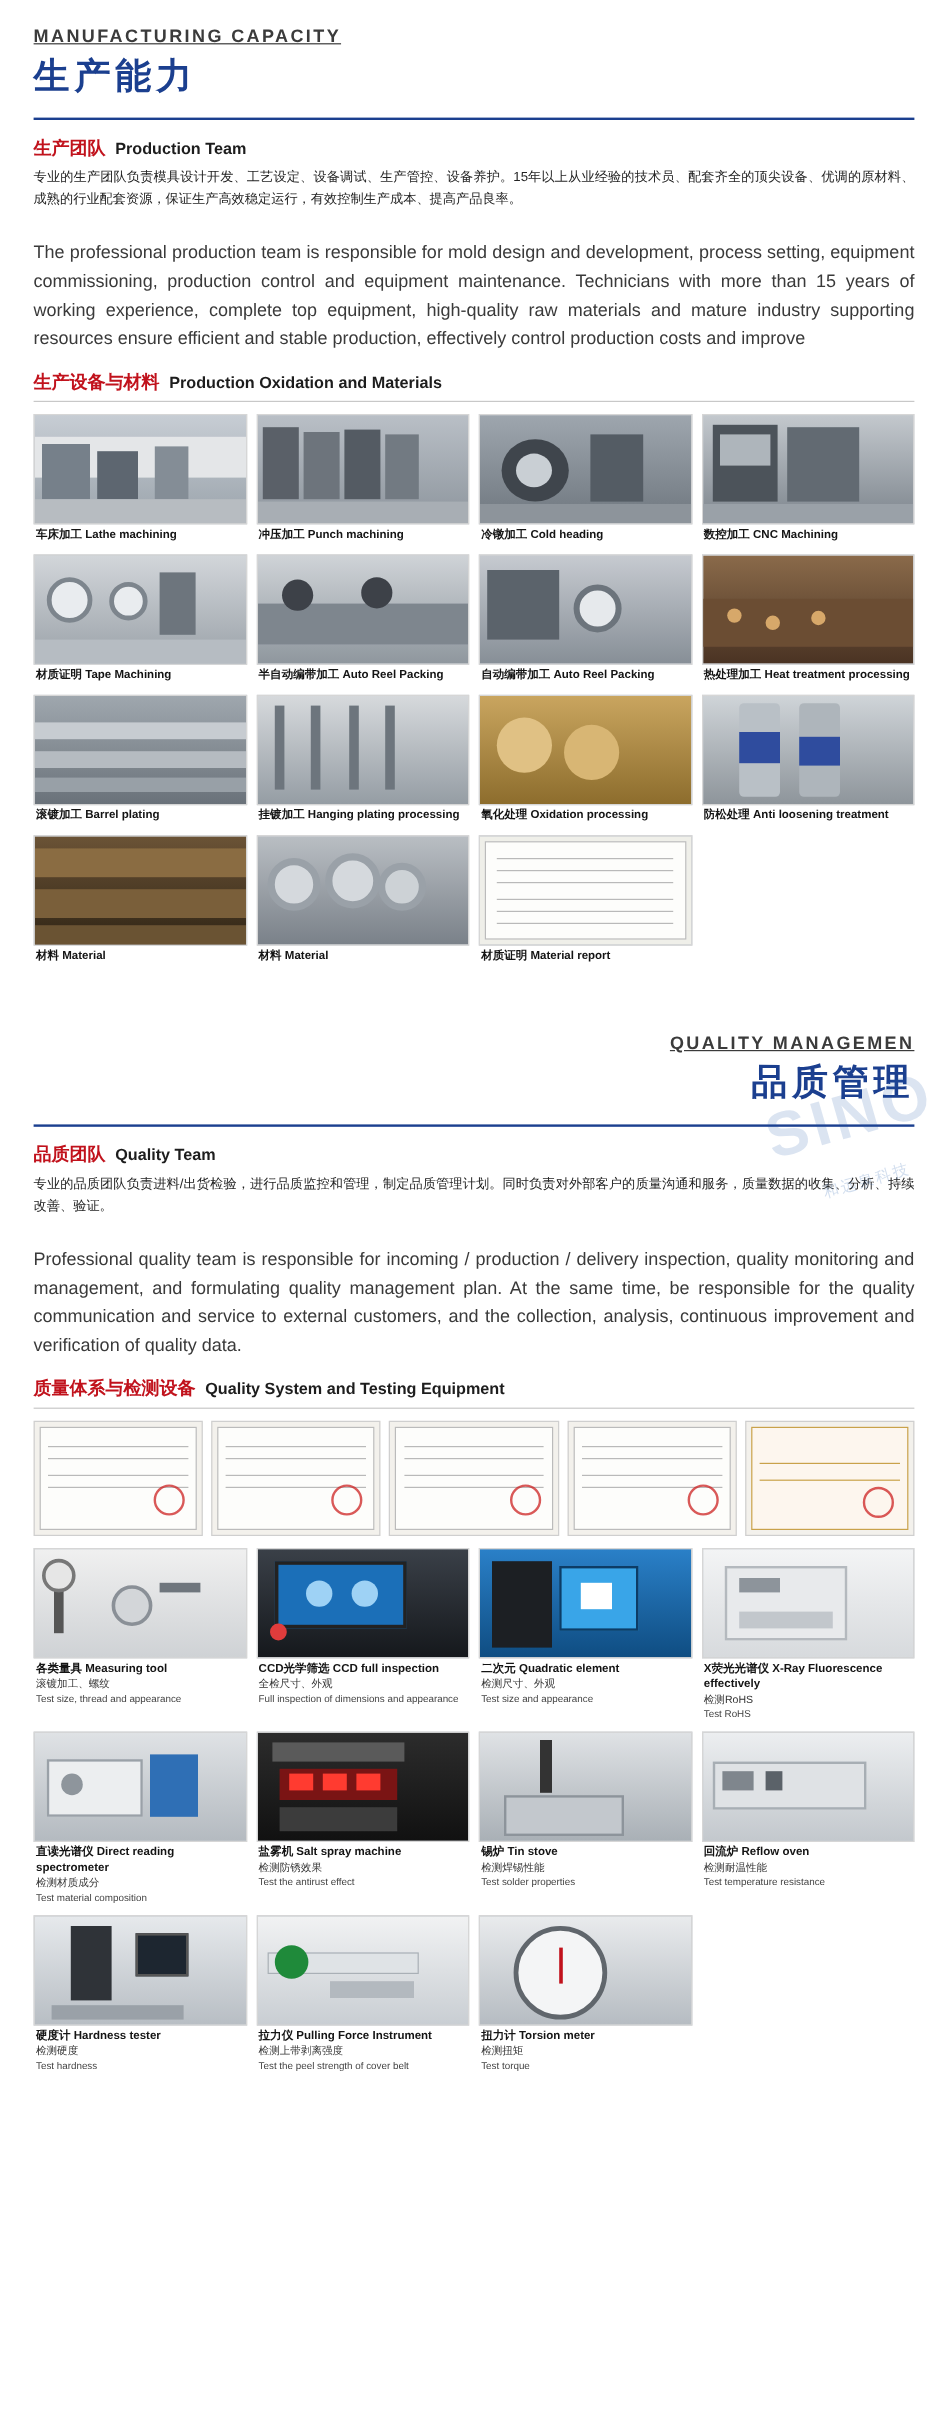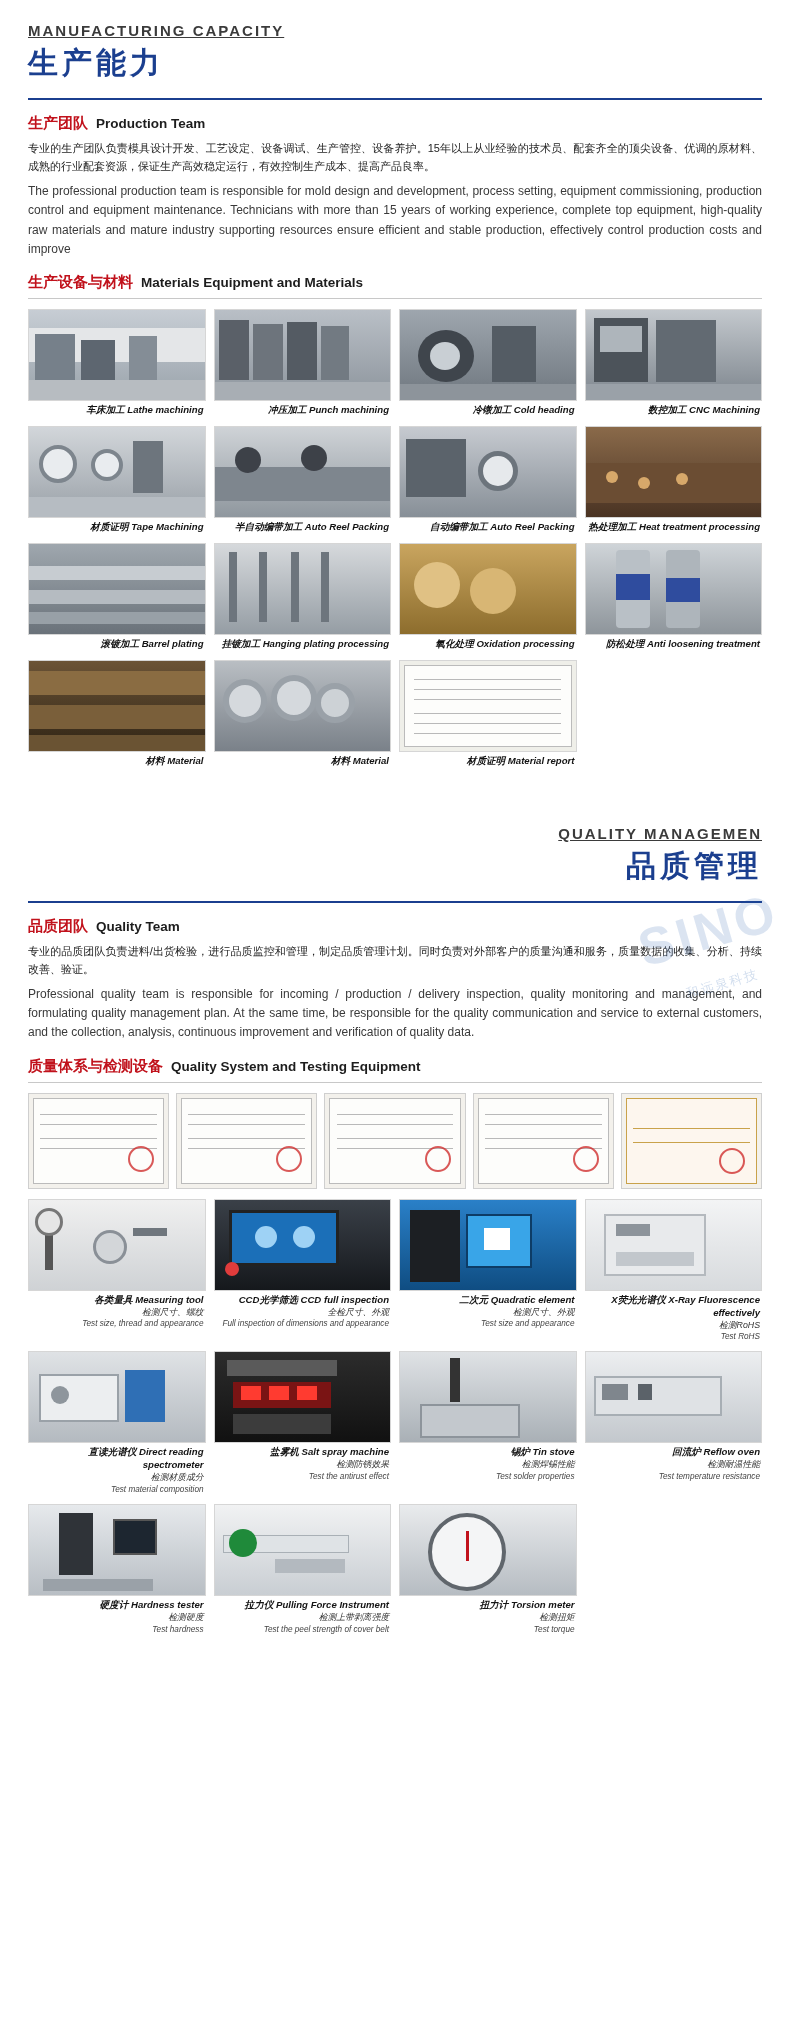--- a/index.html
+++ b/index.html
@@ -56,47 +56,46 @@
     margin: 6px 0 0 0;
   }
   .para-cn {
     font-size: 11px;
     line-height: 1.65;
     color: #232323;
     text-align: justify;
     margin-top: 6px;
   }
   .para-en {
-    font-size: 12px;
+    font-size: 15px;
     line-height: 1.6;
     color: #3a3a3a;
     text-align: justify;
-    margin-top: 7px;
+    margin-top: 24px;
   }
 
   
   .grid {
     display: grid;
     grid-template-columns: repeat(4, 1fr);
     gap: 8px;
     padding: 10px 28px 0 28px;
   }
   .cell { width: 100%; }
   .photo {
     width: 100%;
     height: 92px;
     border: 1px solid #d6d6d6;
     position: relative;
     overflow: hidden;
     background: #c9cdd2;
   }
   .cap {
-    text-align: right;
+    text-align: left;
     padding: 3px 2px 1px 2px;
-    font-style: italic;
   }
   .cap .c1 {
     font-size: 9.6px;
     font-weight: bold;
     color: #141414;
     line-height: 1.35;
   }
   .cap .c2 {
     font-size: 8.8px;
     color: #333;
@@ -185,21 +184,21 @@
       <span>生产团队</span>
       <span class="en">Production Team</span>
     </div>
     <div class="para-cn">专业的生产团队负责模具设计开发、工艺设定、设备调试、生产管控、设备养护。15年以上从业经验的技术员、配套齐全的顶尖设备、优调的原材料、成熟的行业配套资源，保证生产高效稳定运行，有效控制生产成本、提高产品良率。</div>
     <div class="para-en">The professional production team is responsible for mold design and development, process setting, equipment commissioning, production control and equipment maintenance. Technicians with more than 15 years of working experience, complete top equipment, high-quality raw materials and mature industry supporting resources ensure efficient and stable production, effectively control production costs and improve</div>
   </div>
 
   <div class="sub-block">
     <div class="sub-title">
       <span>生产设备与材料</span>
-      <span class="en">Materials Equipment and Materials</span>
+      <span class="en">Production Oxidation and Materials</span>
     </div>
     <div class="sub-underline"></div>
   </div>
 
   <div class="grid">
 
     <div class="cell">
       <div class="photo">
         <div class="ph-inner" style="background:linear-gradient(#c7cdd4,#9aa3ab);">
           <div class="band" style="top:18px;height:34px;background:#e4e6e8;"></div>
@@ -496,21 +495,21 @@
         <div class="ph-inner" style="background:linear-gradient(#f0f0f0,#cfd2d5);">
           <div class="bar" style="left:16px;top:14px;width:8px;height:56px;background:#555;"></div>
           <div class="blob" style="left:6px;top:8px;width:28px;height:28px;background:#e6e6e6;border:3px solid #777;"></div>
           <div class="blob" style="left:64px;top:30px;width:34px;height:34px;background:#d3d6d9;border:3px solid #8a9097;"></div>
           <div class="bar" style="left:104px;top:28px;width:34px;height:8px;background:#6f767d;"></div>
         </div>
       </div>
       <div class="cap">
         <div class="c1"><span>各类量具</span>
           <span>Measuring tool</span></div>
-        <div class="c2">检测尺寸、螺纹</div>
+        <div class="c2">滚镀加工、螺纹</div>
         <div class="c3">Test size, thread and appearance</div>
       </div>
     </div>
 
     <div class="cell">
       <div class="photo">
         <div class="ph-inner" style="background:linear-gradient(#3a4048,#15181c);">
           <div class="bar" style="left:14px;top:10px;width:110px;height:56px;background:#1b6fb8;border:3px solid #222;"></div>
           <div class="blob" style="left:40px;top:26px;width:22px;height:22px;background:#9ed2f5;"></div>
           <div class="blob" style="left:78px;top:26px;width:22px;height:22px;background:#9ed2f5;"></div>

